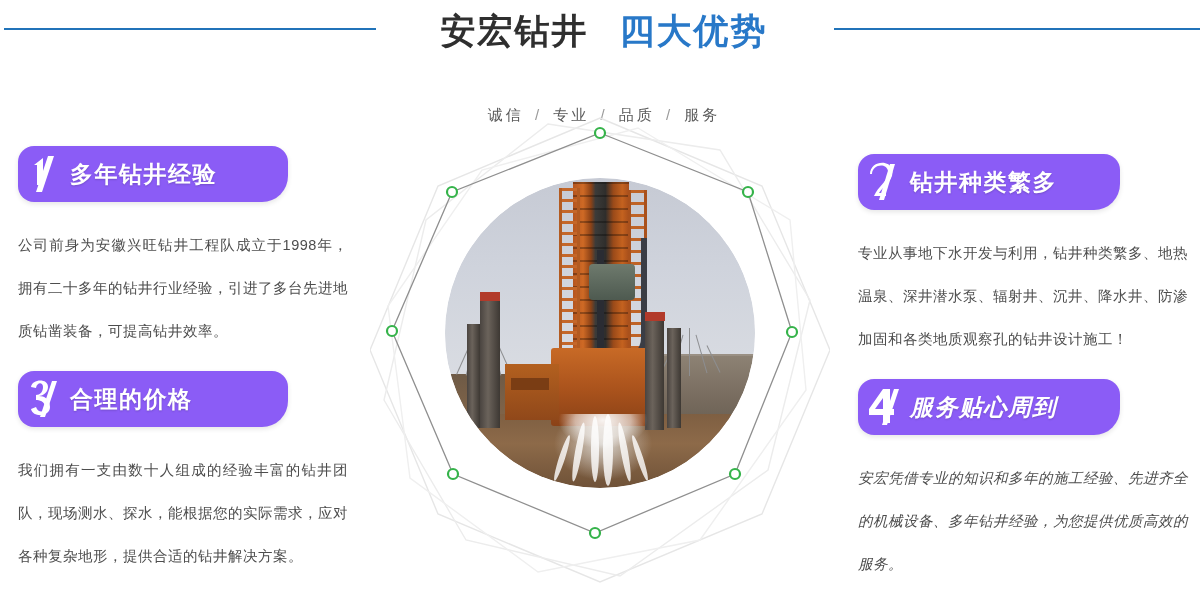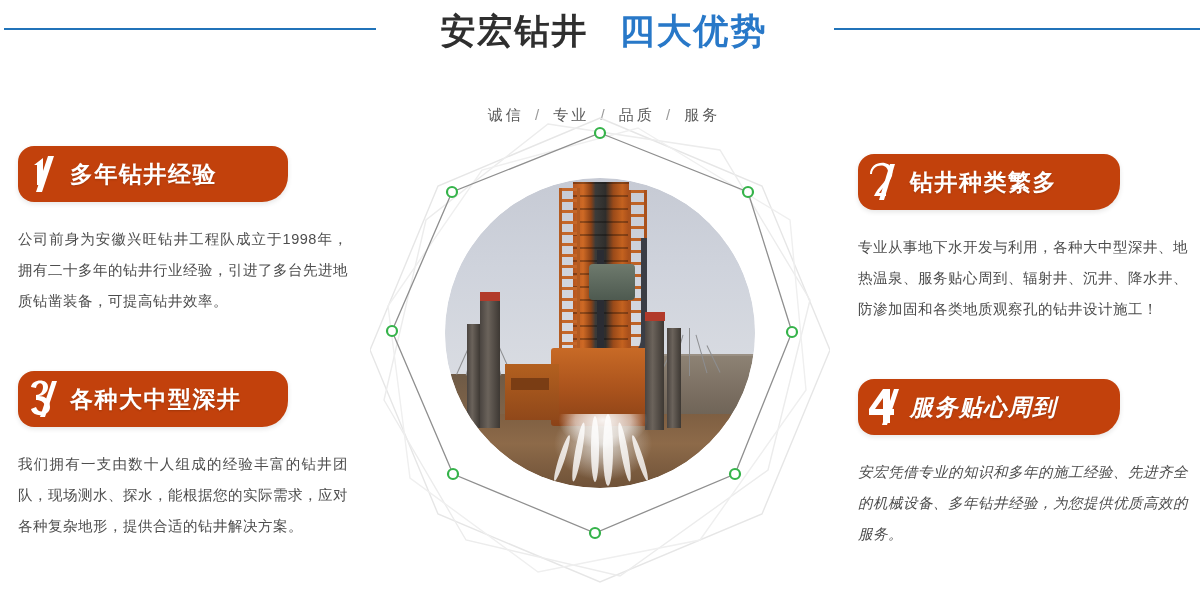--- a/index.html
+++ b/index.html
@@ -38,42 +38,42 @@
   
   .card{position:absolute;width:340px;}
   .card-1{left:18px;top:146px;}
   .card-2{left:858px;top:146px;}
   .card-3{left:18px;top:371px;}
   .card-4{left:858px;top:371px;font-style:italic;}
 
   .badge{
     position:relative;
     width:270px;height:56px;
-    background:#c2410c;
+    background:#8b5cf6;
     border-radius:16px 16px 16px 16px;
     border-bottom-right-radius:26px;
     display:flex;align-items:center;
     box-shadow:0 2px 5px rgba(0,0,0,.10);
   }
   .card-2 .badge,.card-4 .badge{width:262px;margin-top:8px;}
   .badge-num{
     width:54px;height:56px;position:relative;flex:0 0 54px;
   }
   .badge-num svg{position:absolute;left:8px;top:6px;}
   .badge-title{
     color:#ffffff;font-size:23px;font-weight:bold;letter-spacing:1.5px;
     white-space:nowrap;margin-left:-2px;
     text-shadow:0 1px 2px rgba(0,0,0,.18);
   }
 
   .card-body{
     margin-top:22px;
     width:330px;
     font-size:14.5px;
-    line-height:31px;
+    line-height:43px;
     color:#4d4d4d;
     letter-spacing:.5px;
     text-align:justify;
   }
   .card-2 .card-body,.card-4 .card-body{width:330px;}
 
   
   .center{position:absolute;left:370px;top:110px;width:460px;height:480px;}
   .center svg{position:absolute;left:0;top:0;}
 
@@ -194,32 +194,32 @@
   <div class="card card-2">
     <div class="badge">
       <span class="badge-num">
         <svg width="40" height="44" viewBox="0 0 40 44">
           <path d="M6 14 C6 5, 20 2, 22 11 C24 20, 12 26, 8 36 L20 36 L20 33 L13 33 C17 26, 29 20, 26 9 C23 -1, 4 1, 4 14 Z" fill="#ffffff"></path>
           <path d="M24 4 L29 4 L18 40 L13 40 Z" fill="#ffffff"></path>
         </svg>
       </span>
       <span class="badge-title">钻井种类繁多</span>
     </div>
-    <div class="card-body">专业从事地下水开发与利用，各种大中型深井、地热温泉、服务贴心周到、辐射井、沉井、降水井、防渗加固和各类地质观察孔的钻井设计施工！</div>
+    <div class="card-body">专业从事地下水开发与利用，钻井种类繁多、地热温泉、深井潜水泵、辐射井、沉井、降水井、防渗加固和各类地质观察孔的钻井设计施工！</div>
   </div>
 
   <div class="card card-3">
     <div class="badge">
       <span class="badge-num">
         <svg width="40" height="44" viewBox="0 0 40 44">
           <path d="M5 10 C6 2, 22 1, 22 10 C22 16, 16 19, 13 19 C18 19, 24 22, 24 30 C24 40, 7 41, 5 32 L10 30 C12 36, 19 36, 19 30 C19 24, 13 23, 10 23 L10 18 C14 18, 17 15, 17 10 C17 5, 11 5, 10 11 Z" fill="#ffffff"></path>
           <path d="M26 4 L31 4 L19 40 L14 40 Z" fill="#ffffff"></path>
         </svg>
       </span>
-      <span class="badge-title">各种大中型深井</span>
+      <span class="badge-title">合理的价格</span>
     </div>
     <div class="card-body">我们拥有一支由数十人组成的经验丰富的钻井团队，现场测水、探水，能根据您的实际需求，应对各种复杂地形，提供合适的钻井解决方案。</div>
   </div>
 
   <div class="card card-4">
     <div class="badge">
       <span class="badge-num">
         <svg width="40" height="44" viewBox="0 0 40 44">
           <path d="M17 4 L24 4 L24 24 L28 24 L28 30 L24 30 L24 38 L17 38 L17 30 L3 30 L3 24 Z M17 13 L9 24 L17 24 Z" fill="#ffffff"></path>
           <path d="M28 4 L33 4 L21 40 L16 40 Z" fill="#ffffff"></path>

